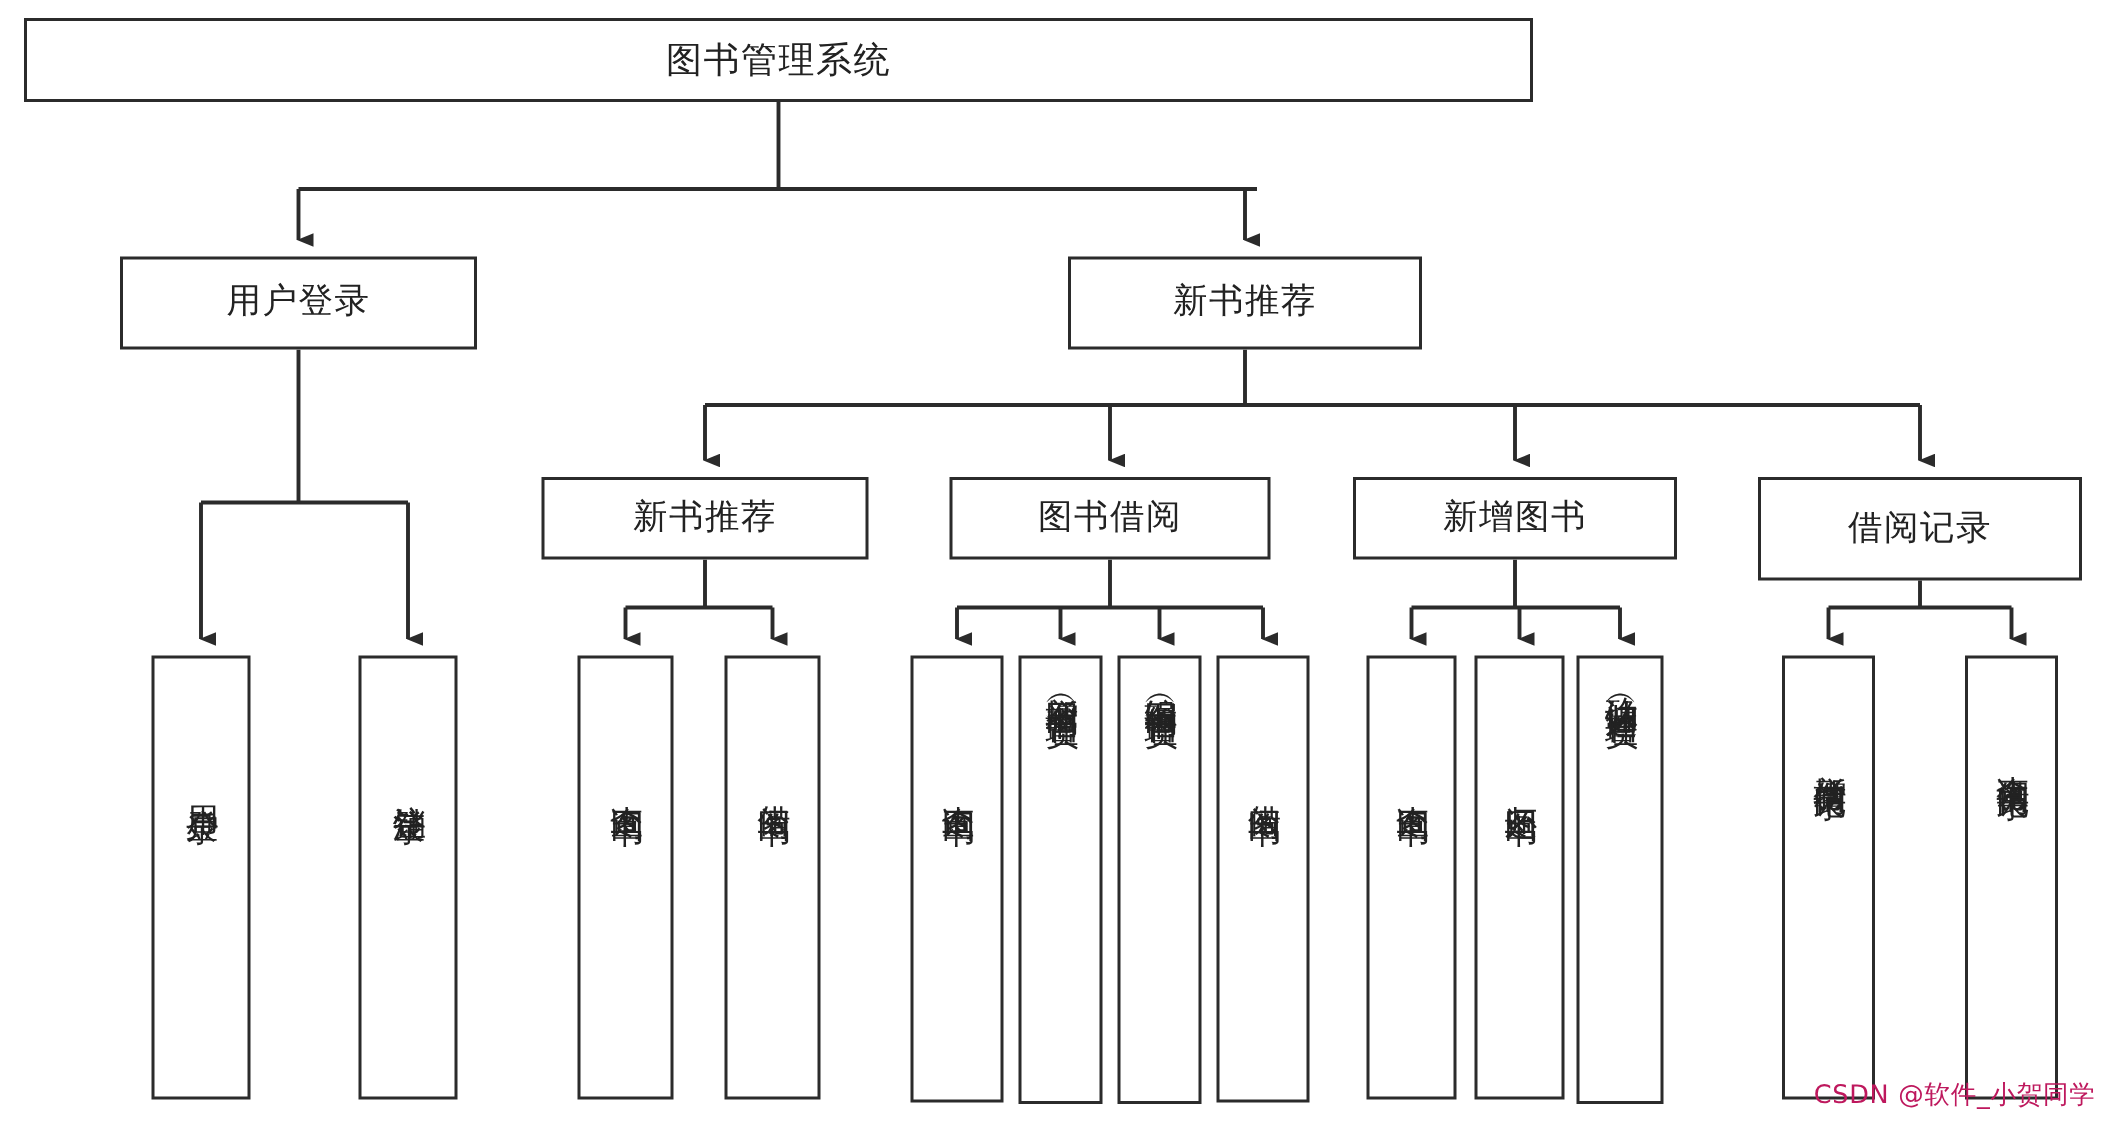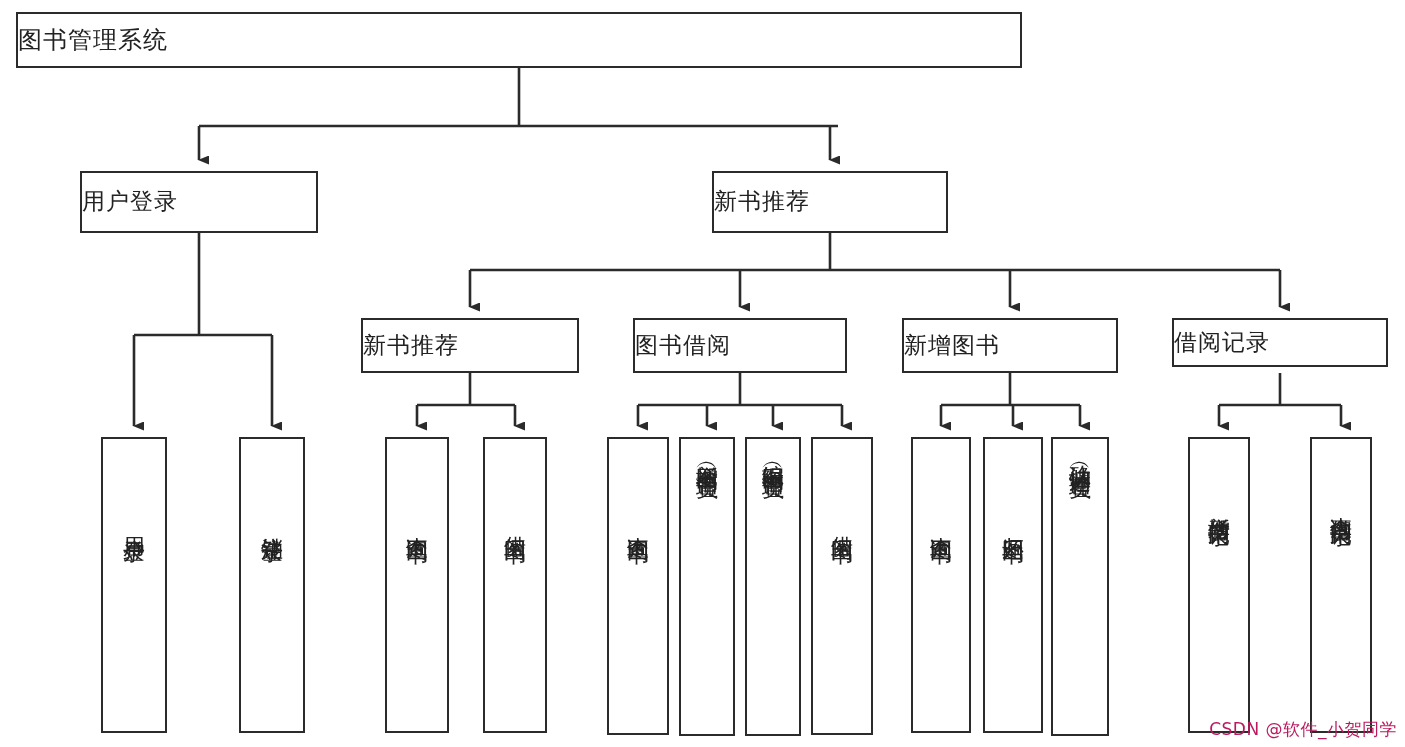--- a/index.html
+++ b/index.html
@@ -25,20 +25,21 @@
     height: 747px;
     pointer-events: none;
   }
   .node {
     position: absolute;
     box-sizing: border-box;
     border: 2.5px solid #2b2b2b;
     background: #ffffff;
     display: flex;
     align-items: center;
+    justify-content: center;
     color: #222222;
   }
   .node.horiz {
     font-size: 23px;
     letter-spacing: 1px;
     line-height: 1.2;
   }
   .node.root {
     font-size: 24px;
   }
@@ -140,21 +141,21 @@
 
   <div class="node horiz" style="left:633px; top:318px; width:214px; height:55px;">
     <span>图书借阅</span>
   </div>
   <div class="node horiz" style="left:361px; top:318px; width:218px; height:55px;">
     <span>新书推荐</span>
   </div>
   <div class="node horiz" style="left:902px; top:318px; width:216px; height:55px;">
     <span>新增图书</span>
   </div>
-  <div class="node horiz" style="left:1172px; top:318px; width:216px; height:49px;">
+  <div class="node horiz" style="left:1172px; top:318px; width:216px; height:69px;">
     <span>借阅记录</span>
   </div>
 
   <div class="node vert mid" style="left:101px; top:437px; width:66px; height:296px;">
     <span class="vtext">用户登录</span>
   </div>
   <div class="node vert mid" style="left:239px; top:437px; width:66px; height:296px;">
     <span class="vtext">注销登录</span>
   </div>
 

